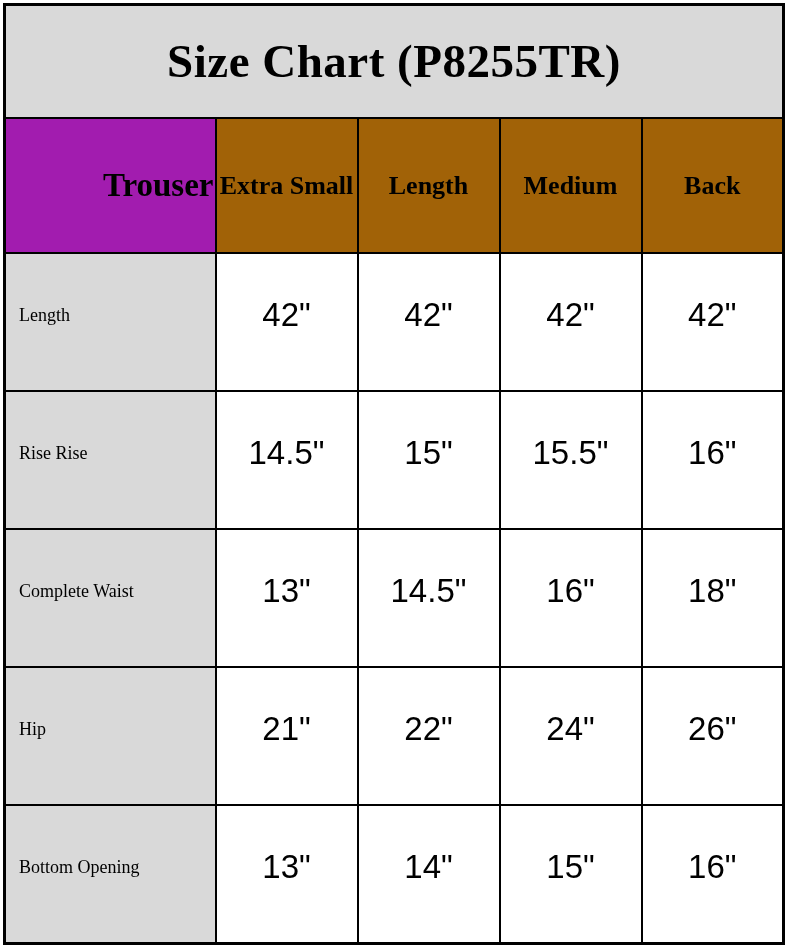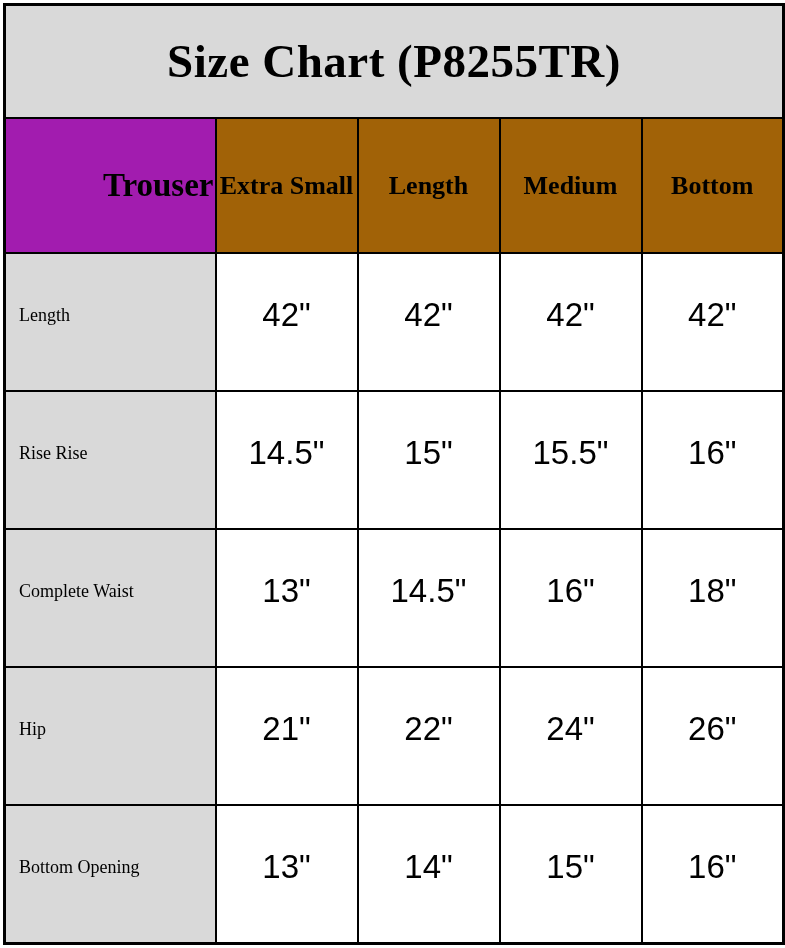--- a/index.html
+++ b/index.html
@@ -85,21 +85,21 @@
   </colgroup>
   <tbody>
     <tr class="title-row">
       <td class="title-cell" colspan="5">Size Chart (P8255TR)</td>
     </tr>
     <tr class="header-row">
       <td class="corner-cell">Trouser</td>
       <td class="col-header">Extra Small</td>
       <td class="col-header">Length</td>
       <td class="col-header">Medium</td>
-      <td class="col-header">Bottom</td>
+      <td class="col-header">Back</td>
     </tr>
 
     <tr class="data-row">
       <td class="row-label">Length</td>
       <td class="value-cell">42"</td>
       <td class="value-cell">42"</td>
       <td class="value-cell">42"</td>
       <td class="value-cell">42"</td>
     </tr>
 

